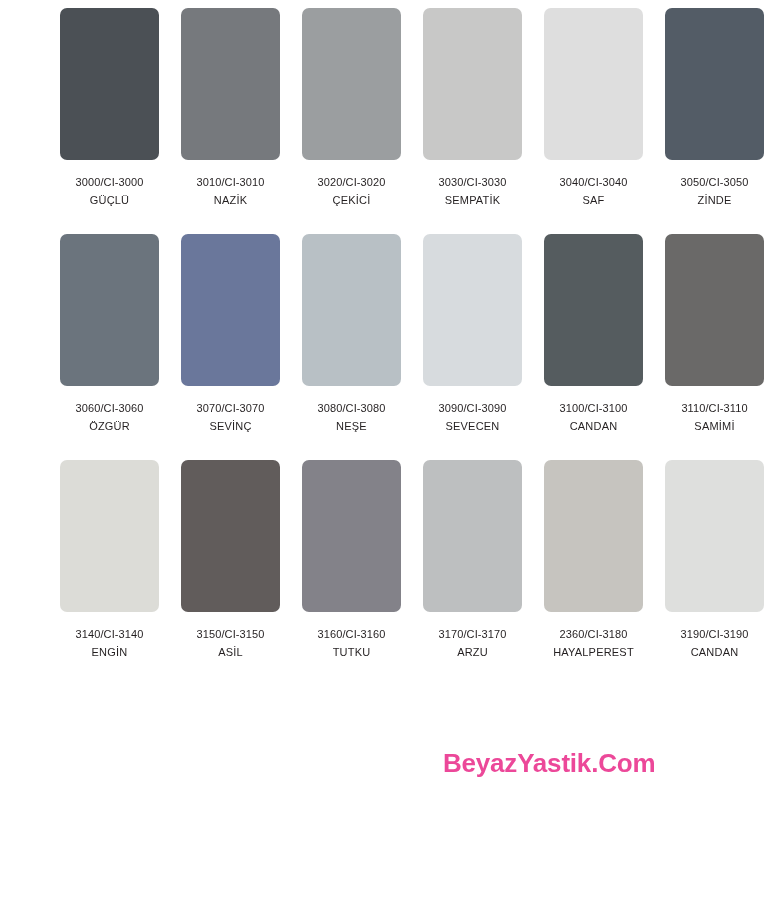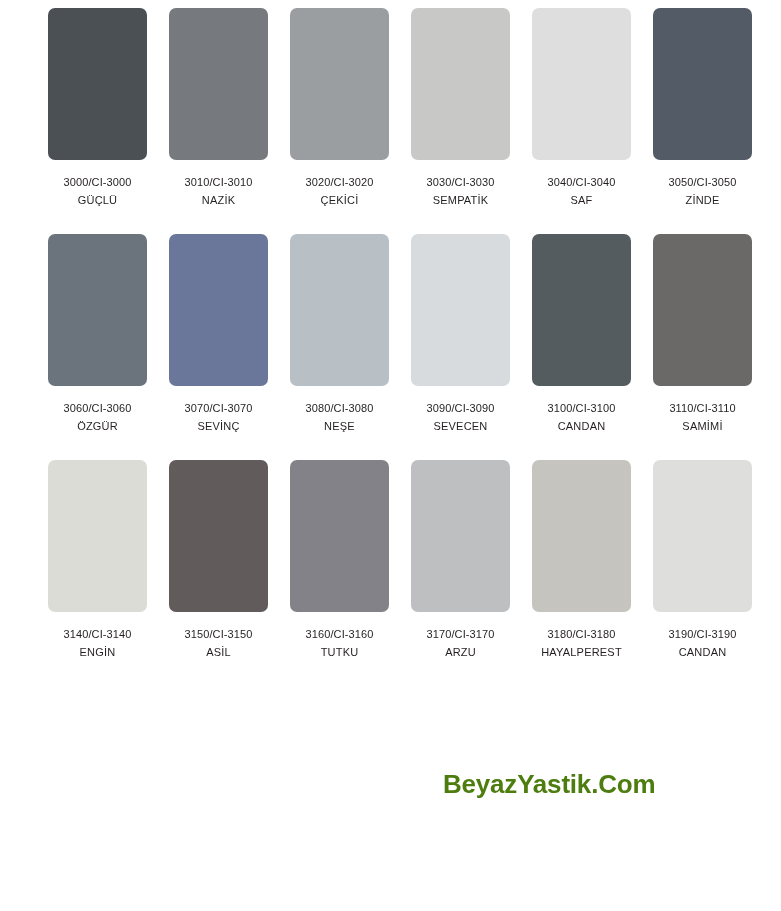--- a/index.html
+++ b/index.html
@@ -13,21 +13,21 @@
     font-family: "Liberation Sans", sans-serif;
     -webkit-font-smoothing: antialiased;
     overflow: hidden;
   }
 
   #palette-page {
     width: 781px;
     height: 911px;
     position: relative;
     box-sizing: border-box;
-    padding: 8px 48px 0 48px;
+    padding: 8px 48px 0 60px;
   }
 
   .swatch-grid {
     display: grid;
     grid-template-columns: repeat(6, 99px);
     column-gap: 22px;
     row-gap: 0;
     justify-content: start;
   }
 
@@ -66,24 +66,23 @@
     letter-spacing: 0.2px;
     white-space: nowrap;
   }
 
   .brand-watermark {
     position: absolute;
     left: 443px;
     top: 748px;
     font-size: 26px;
     font-weight: bold;
-    color: #4d7c0f;
+    color: #ec4899;
     letter-spacing: -0.2px;
     white-space: nowrap;
-    margin-top: 21px;
   }
 </style>
 </head>
 <body>
 
 <div id="palette-page">
   <div class="swatch-grid">
       <div class="swatch-cell">
         <div class="swatch-chip" style="background: rgb(75, 80, 85);"></div>
         <div class="swatch-code">3000/CI-3000</div>
@@ -159,21 +158,21 @@
         <div class="swatch-code">3160/CI-3160</div>
         <div class="swatch-name">TUTKU</div>
       </div>
       <div class="swatch-cell">
         <div class="swatch-chip" style="background: rgb(189, 191, 192);"></div>
         <div class="swatch-code">3170/CI-3170</div>
         <div class="swatch-name">ARZU</div>
       </div>
       <div class="swatch-cell">
         <div class="swatch-chip" style="background: rgb(198, 196, 191);"></div>
-        <div class="swatch-code">3180/CI-3180</div>
+        <div class="swatch-code">2360/CI-3180</div>
         <div class="swatch-name">HAYALPEREST</div>
       </div>
       <div class="swatch-cell">
         <div class="swatch-chip" style="background: rgb(222, 223, 221);"></div>
         <div class="swatch-code">3190/CI-3190</div>
         <div class="swatch-name">CANDAN</div>
       </div>
     </div>
   <div class="brand-watermark">BeyazYastik.Com</div>
 </div>

